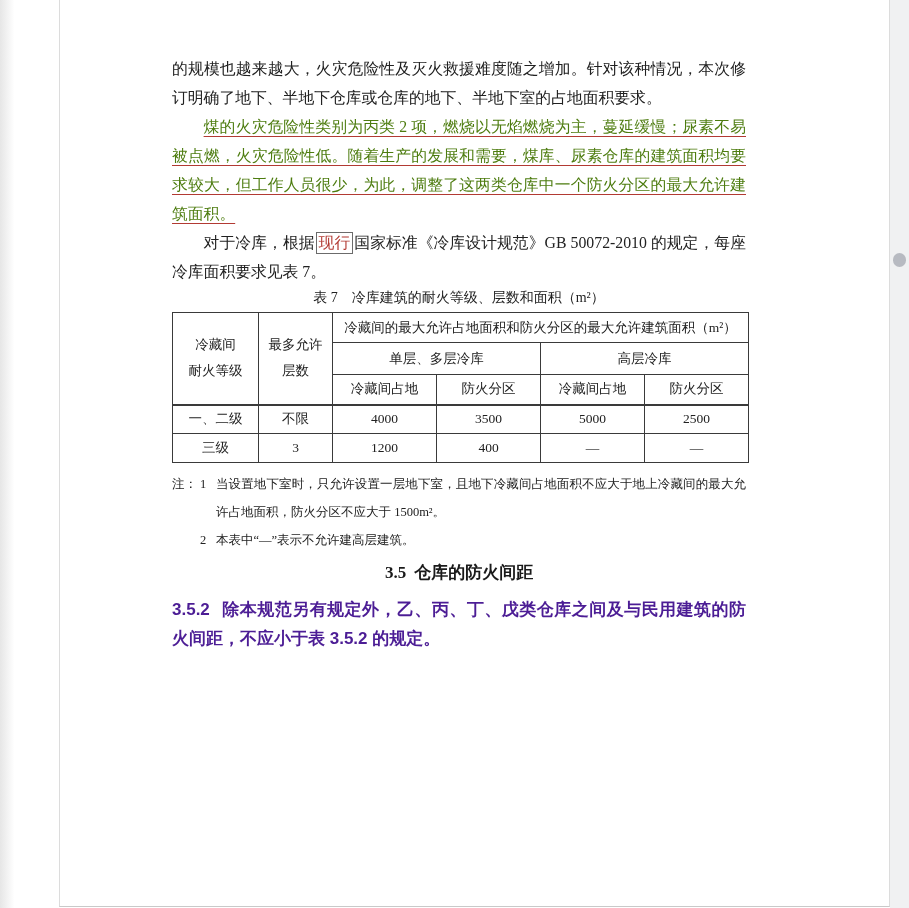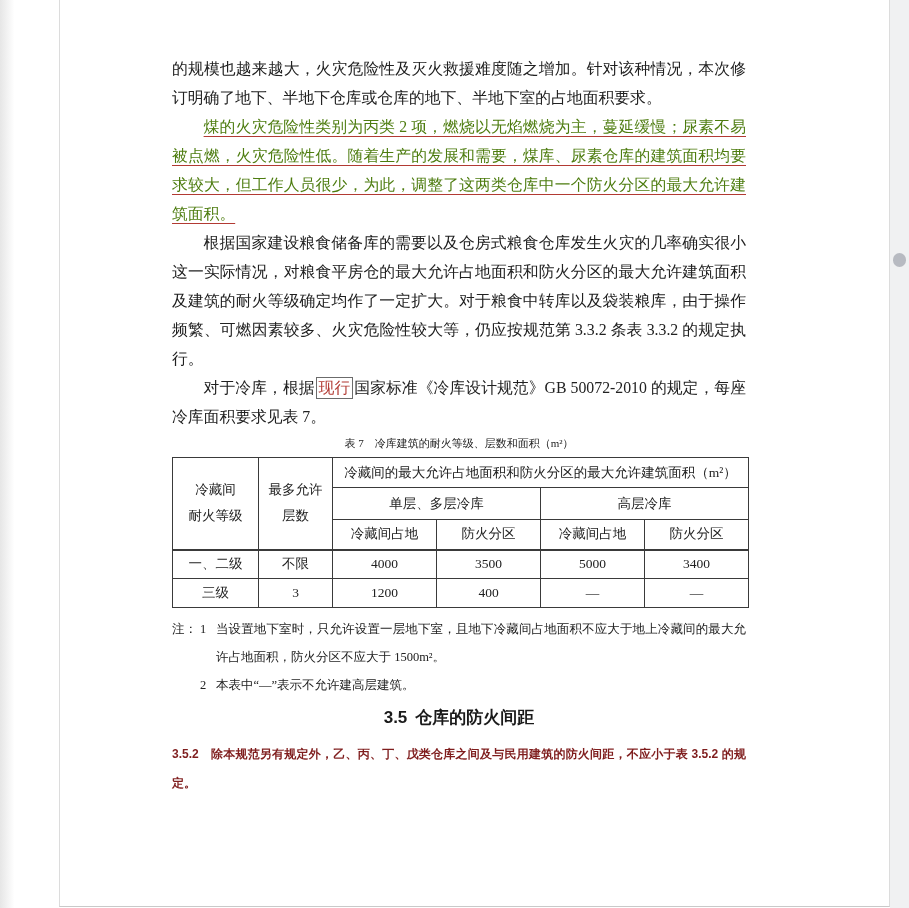--- a/index.html
+++ b/index.html
@@ -52,21 +52,21 @@
     display: inline-block;
     color: #b23a33;
     border: 1px solid #6b6b6b;
     line-height: 20px;
     padding: 0 2px;
     margin: 0 1px;
     text-indent: 0;
   }
   .table-title {
     text-align: center;
-    font-size: 11px;
+    font-size: 14px;
     line-height: 20px;
     margin: 2px 0 4px 0;
     color: #212121;
   }
   table.t7 {
     border-collapse: collapse;
     margin: 0 auto 8px auto;
     width: 577px;
     table-layout: fixed;
     font-size: 13.5px;
@@ -97,29 +97,29 @@
   .note-row + .note-row { margin-top: 1px; }
   .section-heading {
     text-align: center;
     font-family: "Liberation Sans", "DejaVu Sans", sans-serif;
     font-weight: 700;
     font-size: 17px;
     line-height: 24px;
     margin-top: 6px;
     color: #1a1a1a;
   }
-  .section-heading .num { margin-right: 8px; }
+  .section-heading .num { margin-right: 8px; font-family: Liberation Serif, serif; }
   p.provision {
     font-family: "Liberation Sans", "DejaVu Sans", sans-serif;
     font-weight: 700;
-    font-size: 12px;
+    font-size: 17px;
     line-height: 29px;
     text-align: justify;
     margin-top: 10px;
-    color: #7f1d1d;
+    color: #4c1d95;
   }
   p.provision .num { margin-right: 12px; }
   .cotton { margin-top: 2px; }
   .scrollbar-track {
     position: absolute;
     right: 0; top: 0;
     width: 19px; height: 908px;
     background: #f0f1f2;
     z-index: 3;
   }
@@ -137,21 +137,20 @@
 <div class="viewport">
   <div class="left-shadow"></div>
 
   <div class="page">
     <div class="content">
 
       <p class="body-par">的规模也越来越大，火灾危险性及灭火救援难度随之增加。针对该种情况，本次修订明确了地下、半地下仓库或仓库的地下、半地下室的占地面积要求。</p>
 
       <p class="body-par indent revision">煤的火灾危险性类别为丙类 2 项，燃烧以无焰燃烧为主，蔓延缓慢；尿素不易被点燃，火灾危险性低。随着生产的发展和需要，煤库、尿素仓库的建筑面积均要求较大，但工作人员很少，为此，调整了这两类仓库中一个防火分区的最大允许建筑面积。</p>
 
-      <p class="body-par indent">根据国家建设粮食储备库的需要以及仓房式粮食仓库发生火灾的几率确实很小这一实际情况，对粮食平房仓的最大允许占地面积和防火分区的最大允许建筑面积及建筑的耐火等级确定均作了一定扩大。对于粮食中转库以及袋装粮库，由于操作频繁、可燃因素较多、火灾危险性较大等，仍应按规范第 3.3.2 条表 3.3.2 的规定执行。</p>
 
       <p class="body-par indent"><span>对于冷库，根据</span><span class="boxed-term">现行</span><span>国家标准《冷库设计规范》GB 50072-2010 的规定，每座冷库面积要求见表 7。</span></p>
 
       <div class="table-title">表 7　冷库建筑的耐火等级、层数和面积（m²）</div>
 
       <table class="t7">
         <tbody>
           <tr>
             <td rowspan="3" style="width:86px" class="two-line">
               <span>冷藏间</span>
@@ -172,21 +171,21 @@
             <td style="width:111px" class="hdr-sub">防火分区</td>
             <td style="width:109px" class="hdr-sub">冷藏间占地</td>
             <td style="width:98px" class="hdr-sub">防火分区</td>
           </tr>
           <tr class="data-row">
             <td class="thick-top">一、二级</td>
             <td class="thick-top">不限</td>
             <td class="thick-top">4000</td>
             <td class="thick-top">3500</td>
             <td class="thick-top">5000</td>
-            <td class="thick-top">3400</td>
+            <td class="thick-top">2500</td>
           </tr>
           <tr class="data-row">
             <td>三级</td>
             <td>3</td>
             <td>1200</td>
             <td>400</td>
             <td>—</td>
             <td>—</td>
           </tr>
         </tbody>

